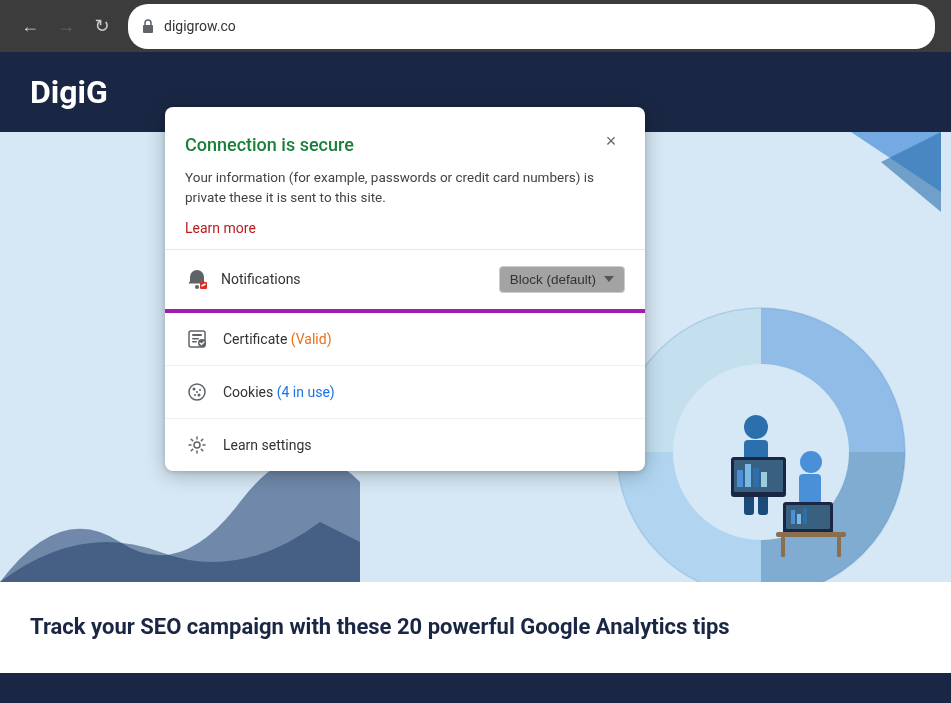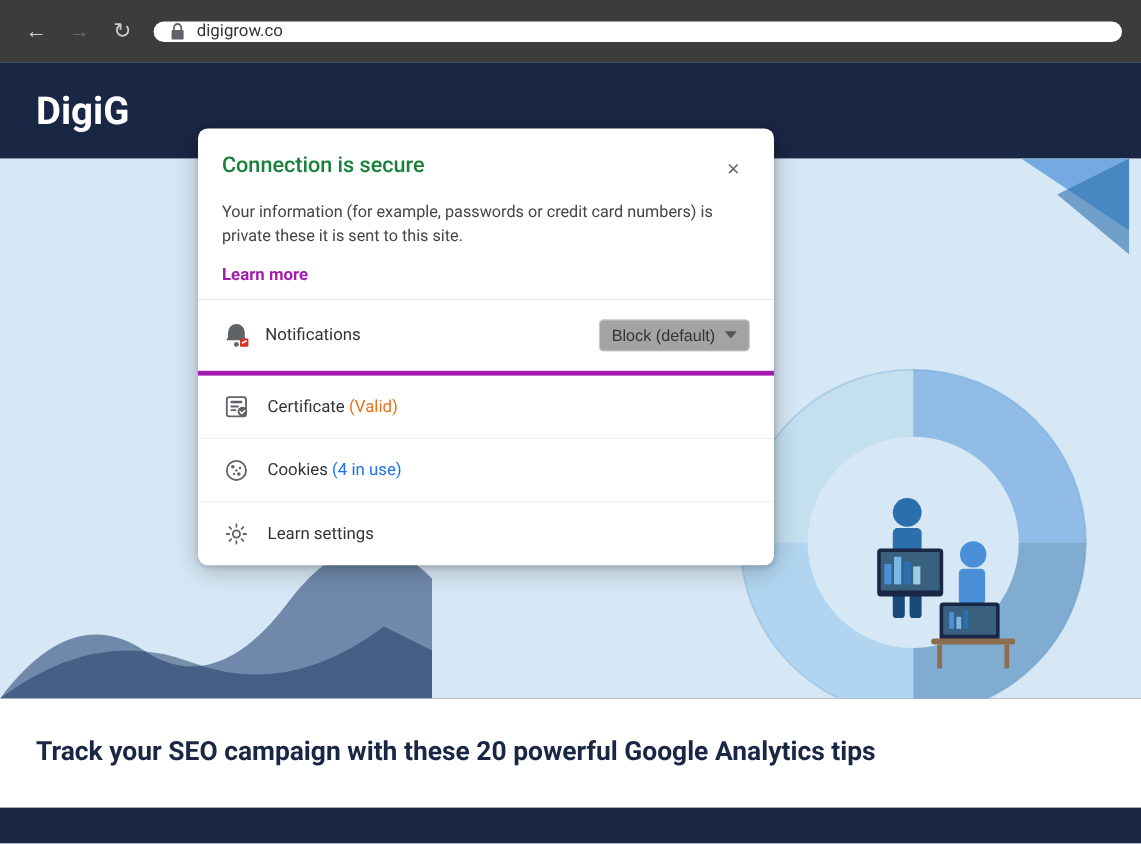--- a/index.html
+++ b/index.html
@@ -36,21 +36,21 @@
       display: flex;
       align-items: center;
       justify-content: center;
       border-radius: 50%;
     }
     .nav-btn.disabled { color: #666; cursor: default; }
     .address-bar {
       flex: 1;
       background: #fff;
       border-radius: 20px;
-      height: 17px;
+      height: 45px;
       display: flex;
       align-items: center;
       padding: 0 12px;
       gap: 8px;
       font-size: 14px;
       color: #333;
     }
 
     
     .page-content {
@@ -110,21 +110,21 @@
     .popup-header {
       padding: 20px 20px 12px 20px;
       border-bottom: 1px solid #e8e8e8;
     }
     .popup-title {
       color: #188038;
       font-size: 18px;
       font-weight: 500;
       margin-bottom: 12px;
       display: flex;
-      align-items: flex-start;
+      align-items: flex-end;
       justify-content: space-between;
     }
     .close-btn {
       background: none;
       border: none;
       cursor: pointer;
       color: #666;
       font-size: 18px;
       width: 28px;
       height: 28px;
@@ -133,24 +133,24 @@
       justify-content: center;
       border-radius: 50%;
     }
     .popup-description {
       font-size: 13.5px;
       color: #444;
       line-height: 1.5;
       margin-bottom: 10px;
     }
     .learn-more-link {
-      color: #a21caf;
+      color: #b91c1c;
       text-decoration: none;
       font-size: 14px;
-      font-weight: 700;
+      font-weight: 400;
     }
 
     
     .popup-section {
       padding: 16px 20px;
       border-bottom: 4px solid #a21caf;
       display: flex;
       align-items: center;
       gap: 12px;
     }

